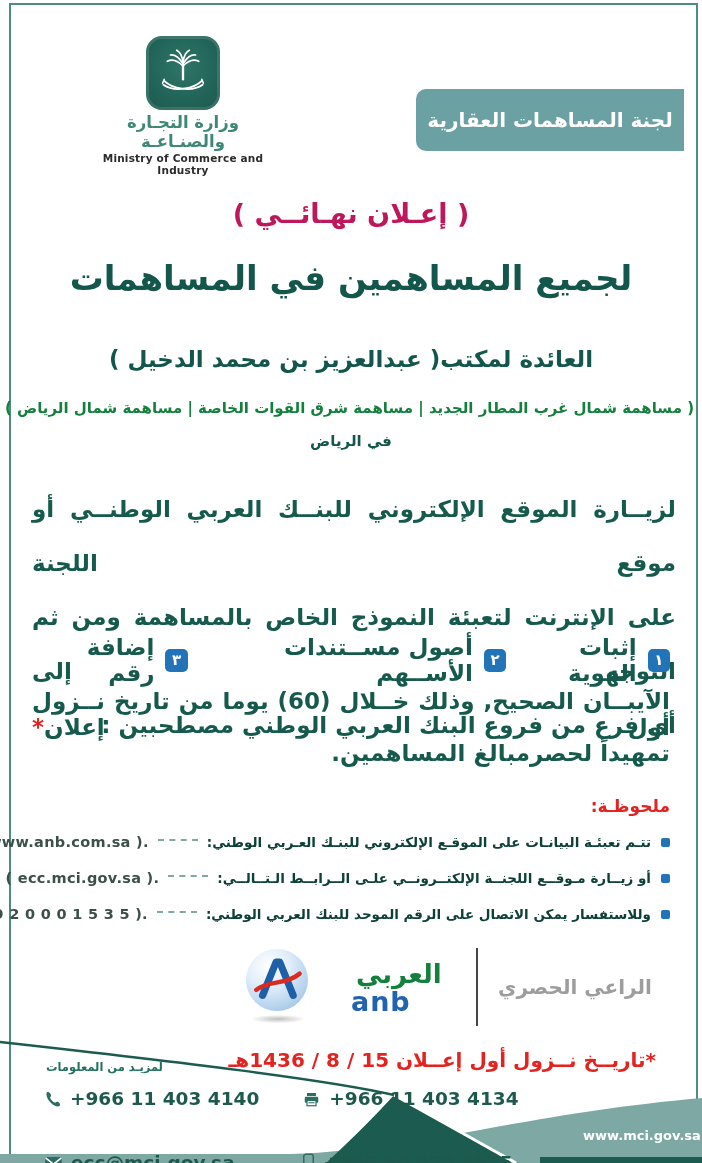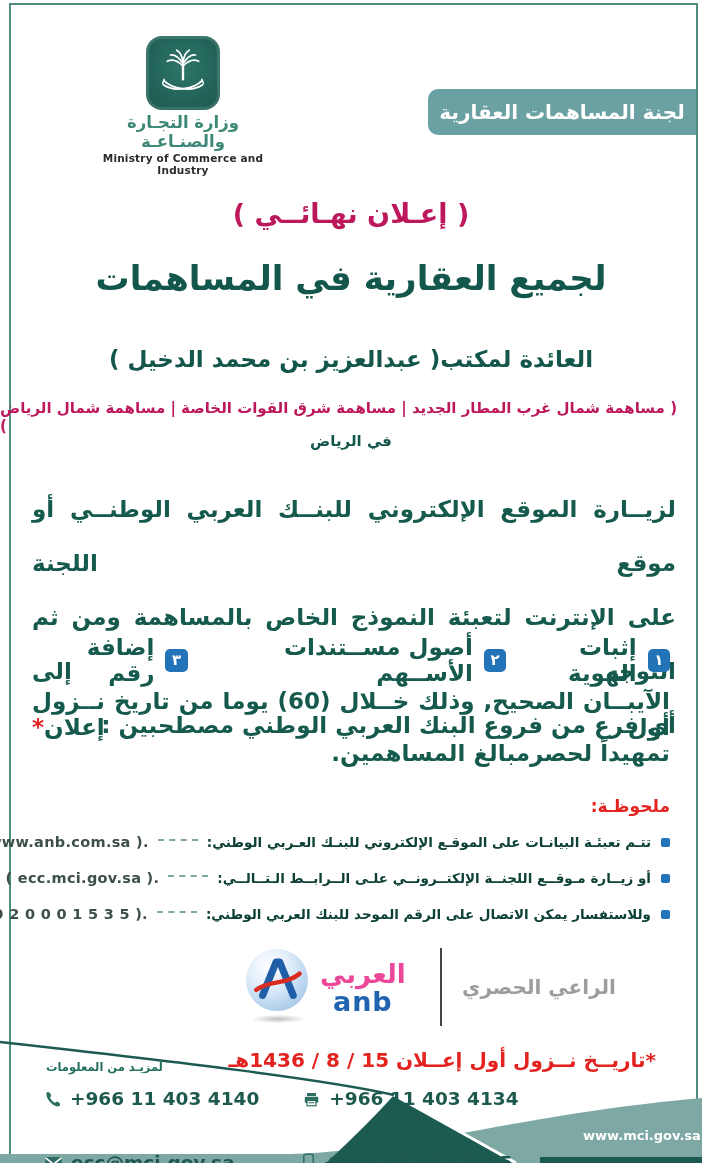--- a/index.html
+++ b/index.html
@@ -16,34 +16,34 @@
   .logo-block{position:absolute;left:88px;top:36px;width:190px;text-align:center;}
   .emblem{
     width:74px;height:74px;margin:0 auto;border-radius:16px;
     background:radial-gradient(circle at 50% 42%,#2f7568 0%,#23655a 55%,#1b584d 100%);
     box-shadow:inset 0 0 0 3px rgba(255,255,255,.12);
     display:flex;align-items:center;justify-content:center;
   }
   .ministry-ar{margin-top:3px;font-size:16.5px;font-weight:bold;color:#3e8877;direction:rtl;}
   .ministry-en{margin-top:1px;font-size:10.5px;font-weight:bold;color:#2b2b2b;letter-spacing:.2px;}
   .committee-tab{
-    position:absolute;right:6px;top:89px;width:268px;height:46px;
+    position:absolute;right:18px;top:89px;width:268px;height:62px;
     background:#6ba1a2;border-radius:10px 0 0 10px;
     color:#ffffff;font-weight:bold;font-size:20px;
     display:flex;align-items:center;justify-content:center;direction:rtl;
   }
   
   .final-label{position:absolute;left:0;right:0;top:198px;text-align:center;
     color:#be185d;font-weight:bold;font-size:27px;direction:rtl;}
   .main-title{position:absolute;left:0;right:0;top:258px;text-align:center;
     color:#13564b;font-weight:bold;font-size:34px;direction:rtl;}
   .subtitle{position:absolute;left:0;right:0;top:346px;text-align:center;
     color:#13564b;font-weight:bold;font-size:23px;direction:rtl;}
-  .contribs{position:absolute;left:0;right:17px;top:399px;text-align:left;
-    color:#be185d;font-weight:bold;font-size:15px;direction:rtl;}
+  .contribs{position:absolute;left:0;right:8px;top:399px;text-align:right;
+    color:#15803d;font-weight:bold;font-size:15px;direction:rtl;}
   .location{position:absolute;left:0;right:0;top:432px;text-align:center;
     color:#13564b;font-weight:bold;font-size:15px;direction:rtl;}
   
   .intro{position:absolute;left:32px;right:26px;top:482px;direction:rtl;
     color:#155a4d;font-weight:bold;font-size:23px;line-height:54px;}
   .intro .jline{text-align:justify;text-align-last:justify;}
   .intro .rline{text-align:right;}
   .reqs{position:absolute;left:36px;right:32px;top:634px;direction:rtl;
     display:flex;justify-content:space-between;align-items:center;
     color:#155a4d;font-weight:bold;font-size:23px;}
@@ -68,21 +68,21 @@
     direction:rtl;unicode-bidi:plaintext;letter-spacing:.3px;}
   
   .sponsor{position:absolute;left:246px;top:948px;display:flex;align-items:center;}
   .sphere-wrap{position:relative;width:64px;height:76px;}
   .sphere{width:62px;height:62px;border-radius:50%;
     background:radial-gradient(circle at 36% 28%,#ffffff 0%,#e2eefa 35%,#b2d0ec 72%,#8cb2da 100%);
     display:flex;align-items:center;justify-content:center;}
   .sphere-shadow{position:absolute;left:6px;top:66px;width:52px;height:8px;border-radius:50%;
     background:radial-gradient(ellipse,#bfbfbf 0%,rgba(255,255,255,0) 75%);}
   .anb-texts{margin-right:0;margin-left:0;padding:0 6px 0 10px;text-align:center;}
-  .anb-ar{color:#ec4899;font-weight:bold;font-size:26px;direction:rtl;line-height:30px;}
+  .anb-ar{color:#15803d;font-weight:bold;font-size:26px;direction:rtl;line-height:30px;margin-left:36px;}
   .anb-en{color:#2063ae;font-weight:bold;font-size:27px;line-height:26px;letter-spacing:1px;text-align:center;}
   .sponsor-divider{width:2.5px;height:78px;background:#454545;margin:0 20px 0 28px;}
   .sponsor-label{color:#9d9d9d;font-weight:bold;font-size:20px;direction:rtl;}
   
   .footnote{position:absolute;right:46px;top:1048px;color:#e32320;
     font-weight:bold;font-size:20px;direction:rtl;}
   
   .footer-svg{position:absolute;left:0;top:1028px;}
   .more-info{position:absolute;left:46px;top:1060px;color:#23705f;
     font-weight:bold;font-size:11.5px;direction:rtl;}
@@ -115,21 +115,21 @@
         <line x1="61" y1="45" x2="63" y2="50" stroke-width="2"></line>
       </svg>
     </div>
     <div class="ministry-ar">وزارة التجـارة والصنـاعـة</div>
     <div class="ministry-en">Ministry of Commerce and Industry</div>
   </div>
 
   <div class="committee-tab">لجنة المساهمات العقارية</div>
 
   <div class="final-label">( إعـلان نهـائــي )</div>
-  <div class="main-title">لجميع العقارية في المساهمات</div>
+  <div class="main-title">لجميع المساهمين في المساهمات</div>
   <div class="subtitle">العائدة لمكتب( عبدالعزيز بن محمد الدخيل )</div>
   <div class="contribs">( مساهمة شمال غرب المطار الجديد | مساهمة شرق القوات الخاصة | مساهمة شمال الرياض )</div>
   <div class="location">في الرياض</div>
 
   <div class="intro">
     <div class="jline">لزيــارة الموقع الإلكتروني للبنــك العربي الوطنــي  أو موقع اللجنة</div>
     <div class="jline">على الإنترنت لتعبئة النموذج الخاص بالمساهمة ومن ثم التوجه إلى</div>
     <div class="rline">أي فرع من فروع البنك العربي الوطني مصطحبين :</div>
   </div>
 

